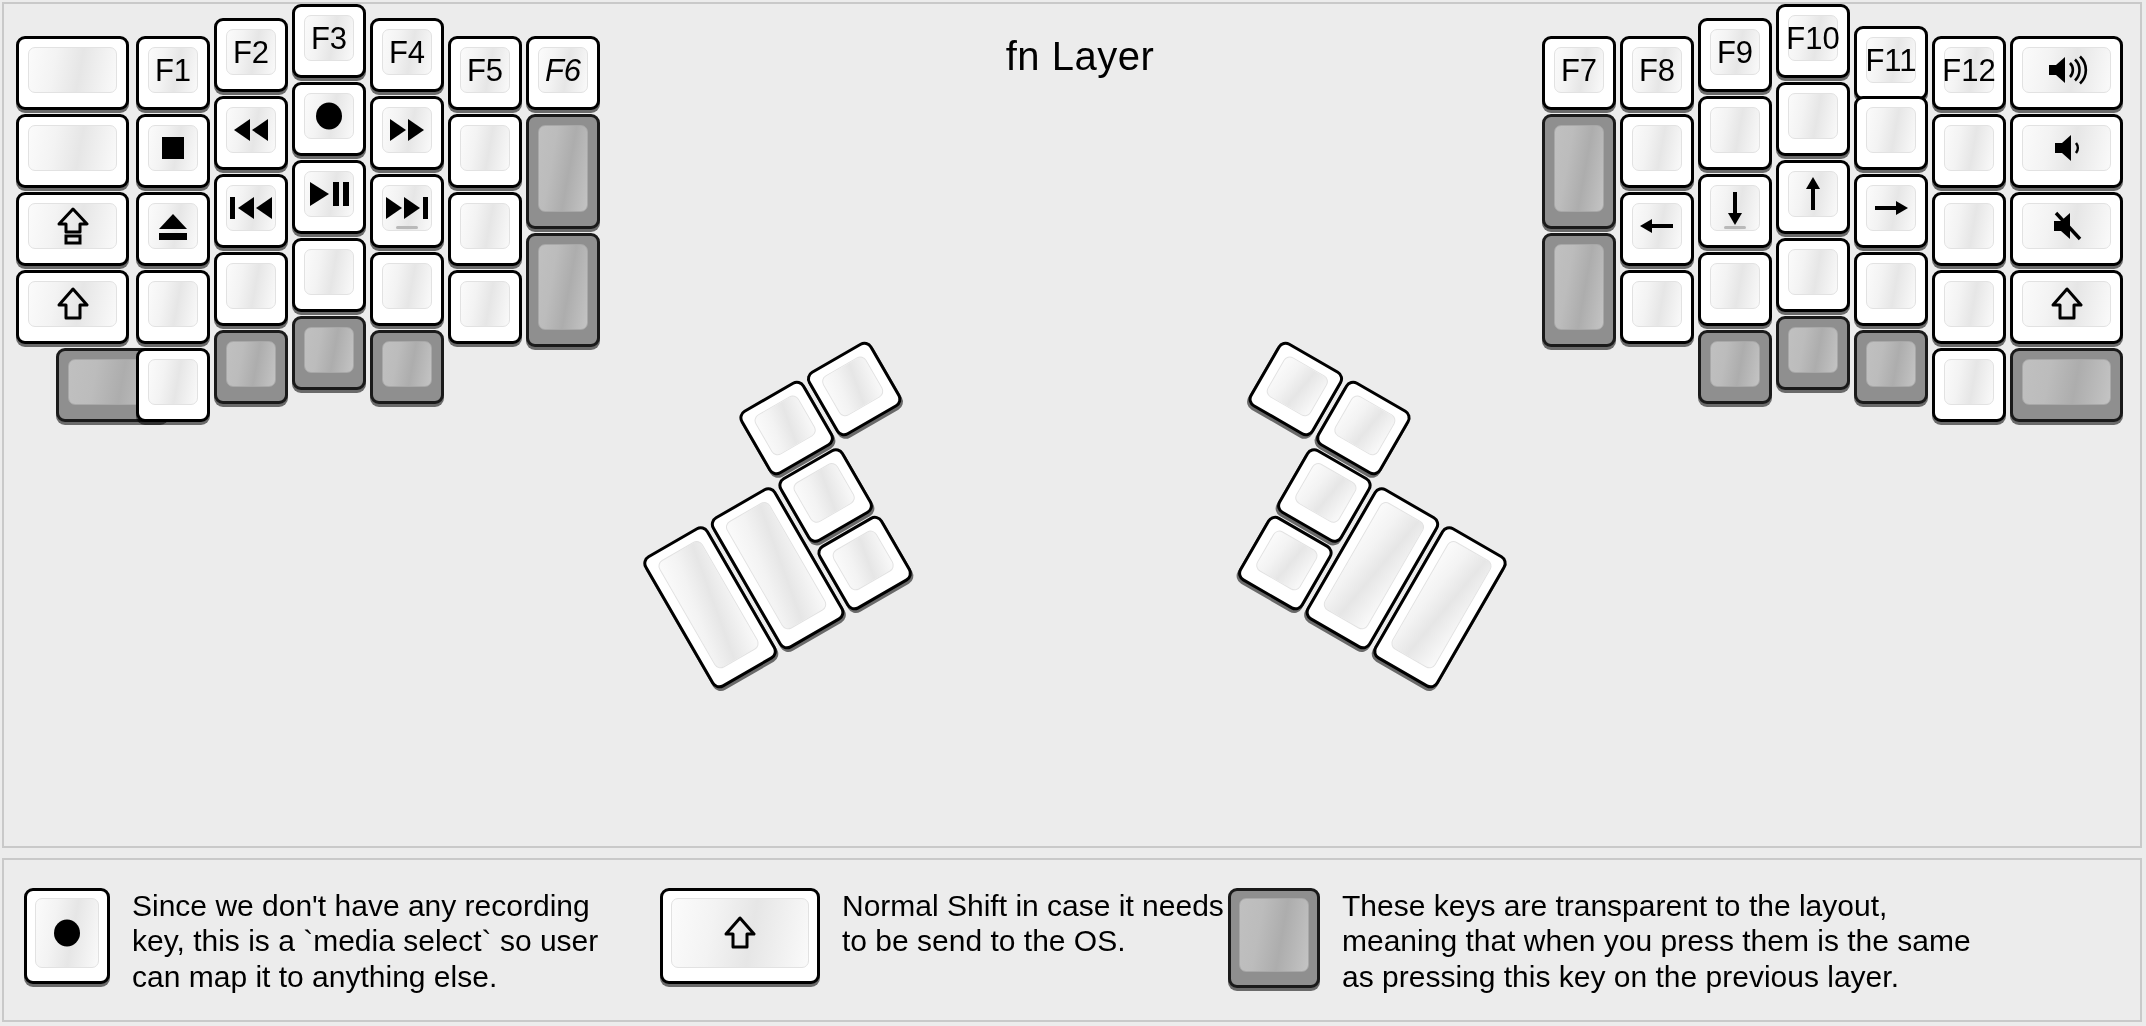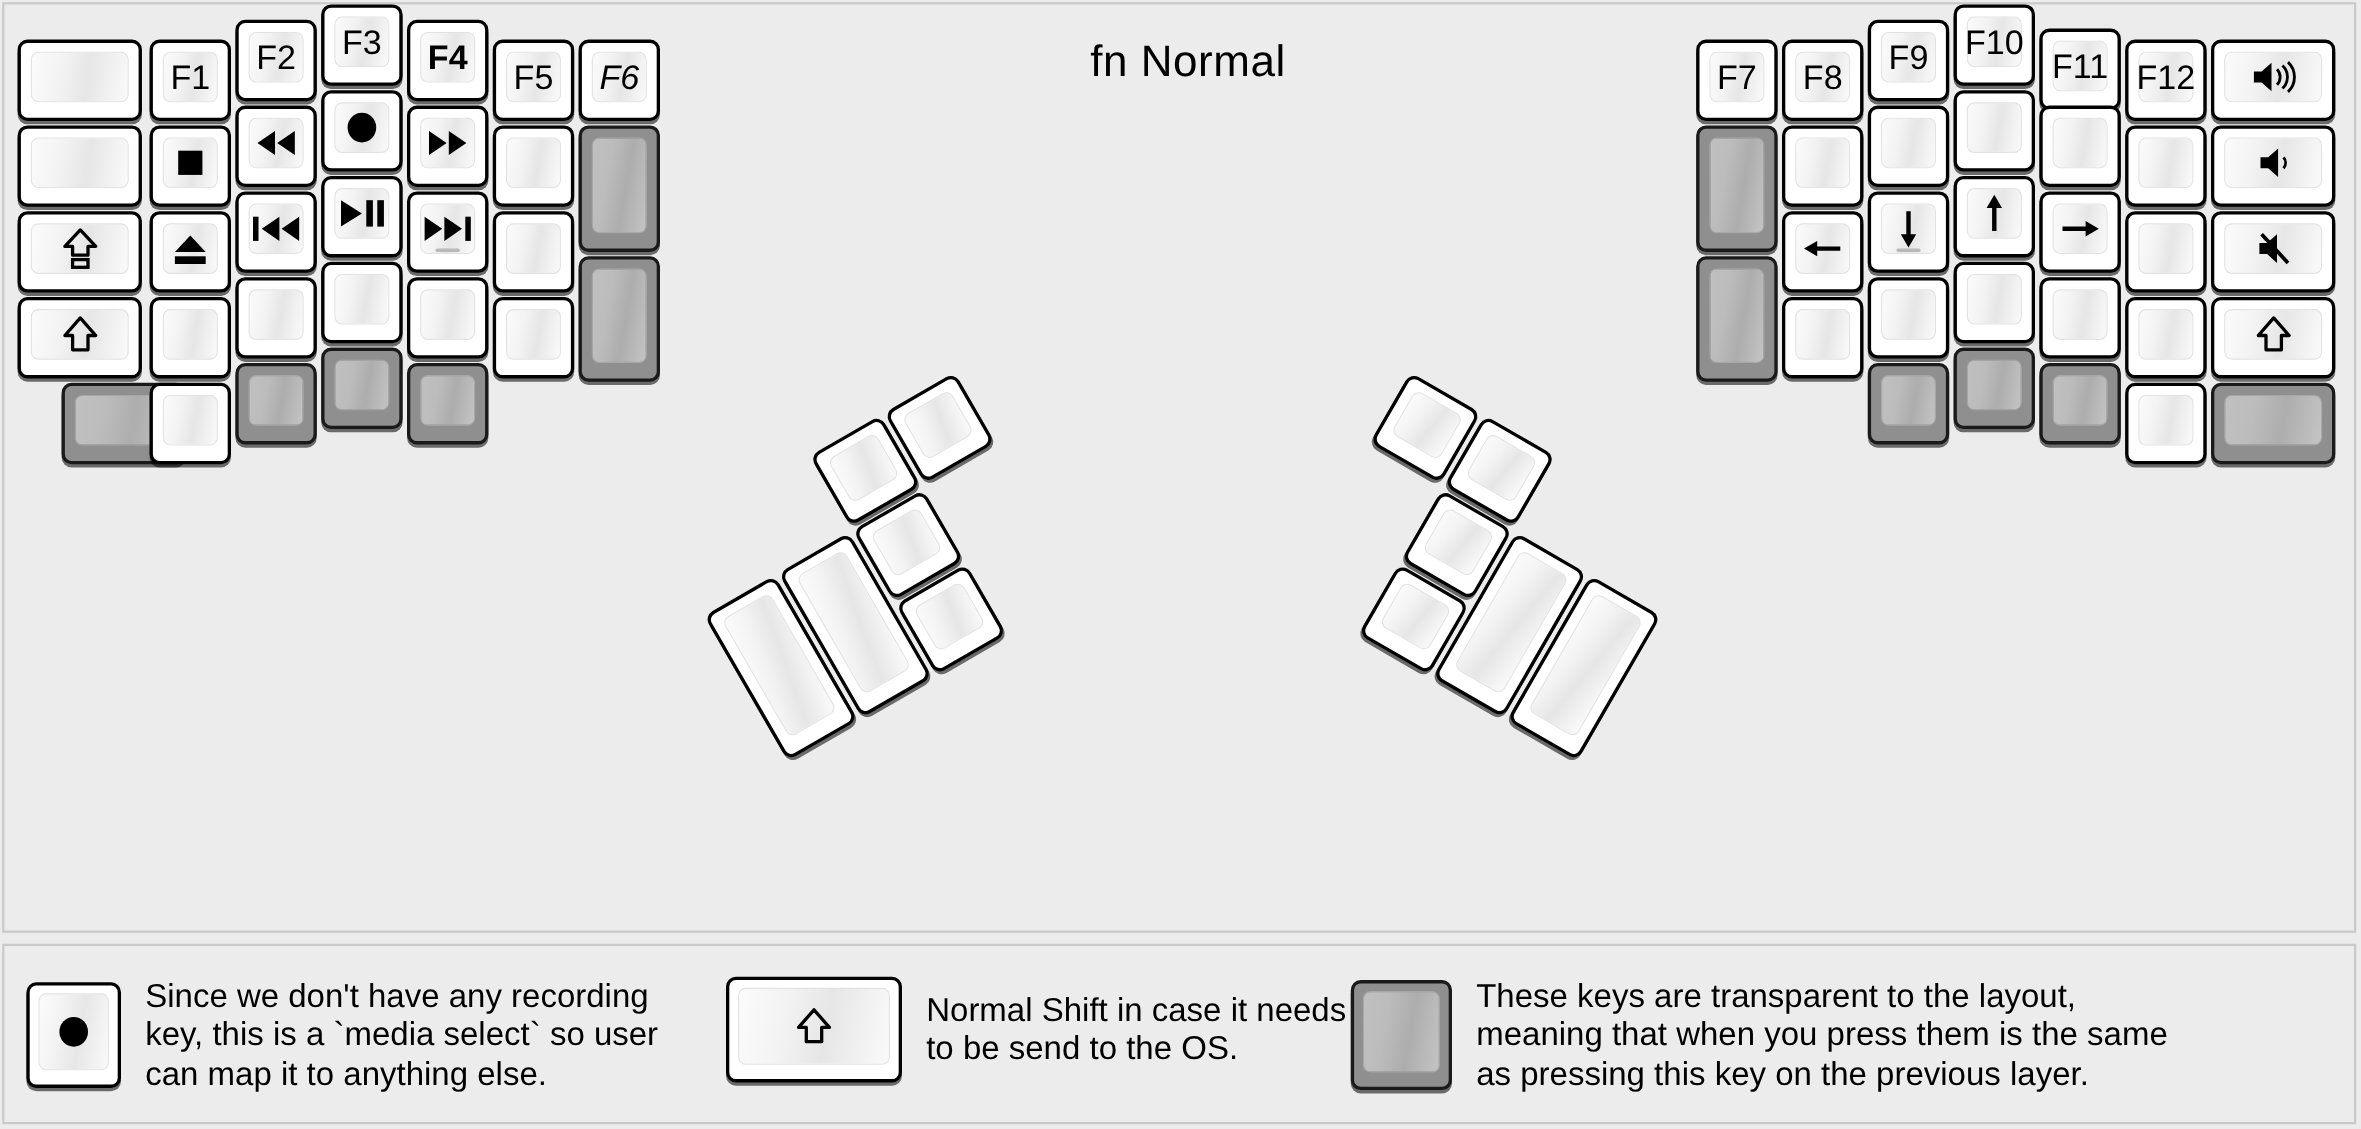--- a/index.html
+++ b/index.html
@@ -74,21 +74,21 @@
   
   .bump{
     position:absolute;
     left:50%;transform:translateX(-50%);
     bottom:16px;
     width:22px;height:3px;border-radius:2px;
     background:#b9b9b9;
   }
 
   
-  .legend-item{position:absolute;display:flex;align-items:center;}
+  .legend-item{position:absolute;display:flex;}
   .legend-key{
     position:relative;flex:none;
     box-sizing:border-box;
     border:3px solid #000;border-radius:9px;
     background:#fff;
     box-shadow:0 3px 0 0 rgba(0,0,0,.55);
   }
   .legend-key.trans{background:#8f8f8f;border-color:#1a1a1a;}
   .legend-key .cap{
     position:absolute;left:8px;right:8px;top:7px;bottom:13px;
@@ -109,21 +109,21 @@
   svg{display:block;}
 </style>
 </head>
 <body>
 
 <div id="root">
 
   <div class="plate-border"></div>
   <div class="legend-border"></div>
 
-  <div class="title">fn Normal</div>
+  <div class="title">fn Layer</div>
 
   <div id="left-half">
       <div class="key" style="left: 16px; top: 36px; width: 113px; height: 74px;">
         <div class="cap">
           <span class="lbl"></span>
         </div>
       </div>
       <div class="key" style="left: 16px; top: 114px; width: 113px; height: 74px;">
         <div class="cap">
           <span class="lbl"></span>
@@ -251,21 +251,21 @@
       <div class="key" style="left: 292px; top: 238px; width: 74px; height: 74px;">
         <div class="cap">
           <span class="lbl"></span>
         </div>
       </div>
       <div class="key trans" style="left: 292px; top: 316px; width: 74px; height: 74px;">
         <div class="cap">
           <span class="lbl"></span>
         </div>
       </div>
-      <div class="key" style="left: 370px; top: 18px; width: 74px; height: 74px; font-weight: bold;">
+      <div class="key" style="left: 370px; top: 18px; width: 74px; height: 74px;">
         <div class="cap">
           <span class="lbl">F4</span>
         </div>
       </div>
       <div class="key" style="left: 370px; top: 96px; width: 74px; height: 74px;">
         <div class="cap">
           <span class="lbl sym">
             <svg width="40" height="28" viewBox="0 0 40 28">
               <polygon points="3,3 3,25 19,14" fill="#000"></polygon>
               <polygon points="21,3 21,25 37,14" fill="#000"></polygon>

